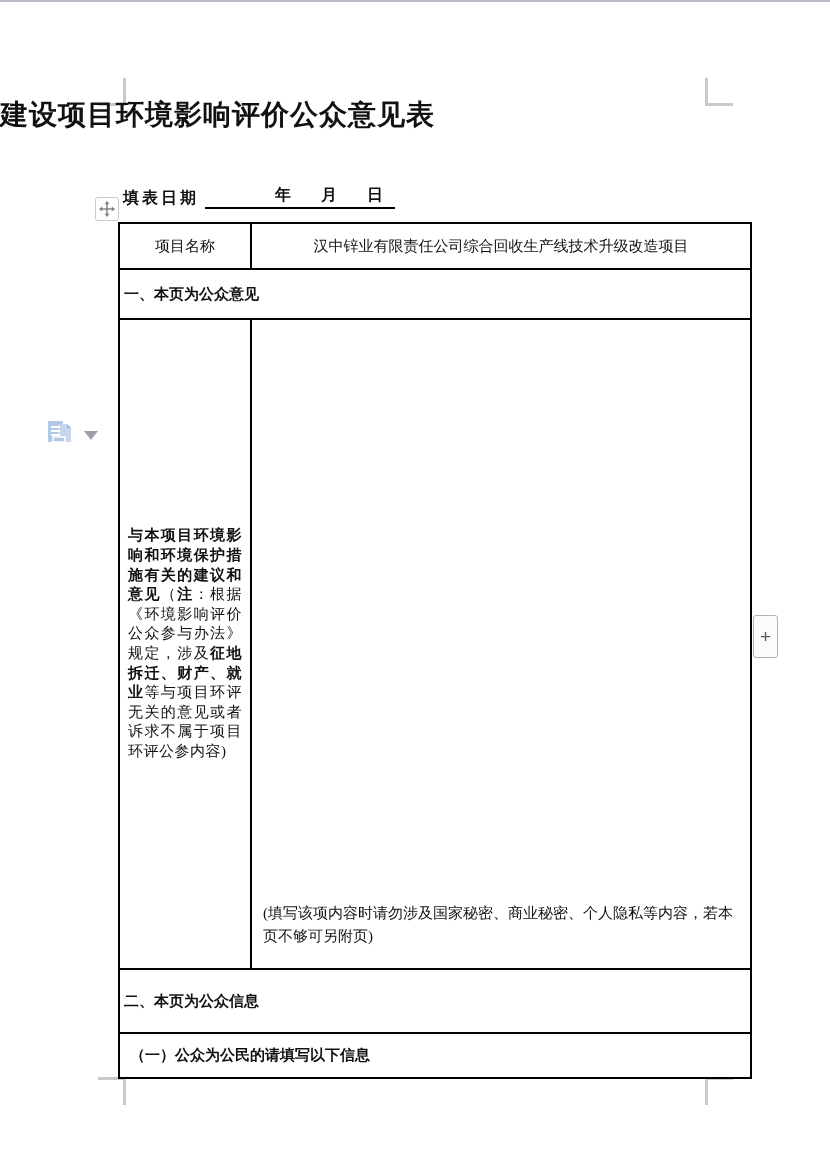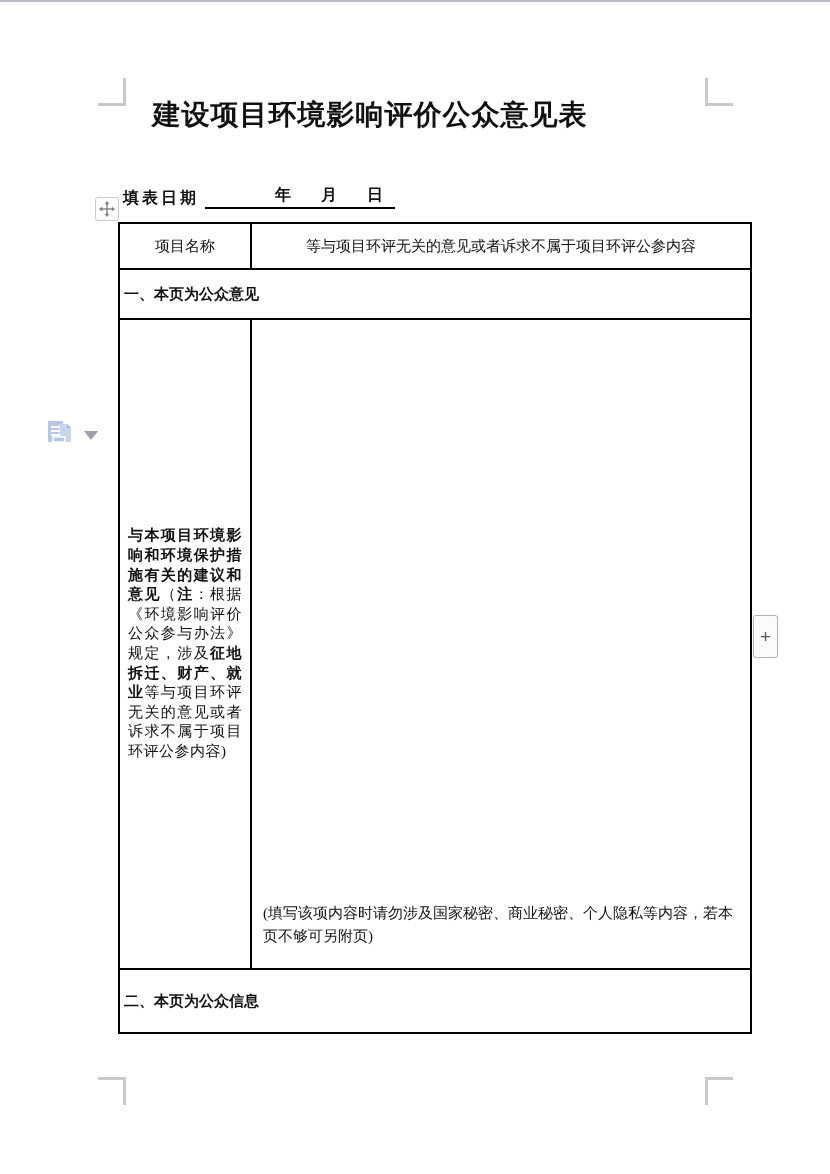--- a/index.html
+++ b/index.html
@@ -11,21 +11,21 @@
   .top-edge{position:absolute;left:0;top:0;width:830px;height:2px;background:#b9bac6;}
 
   
   .mark{position:absolute;width:25px;height:25px;border:0 solid #c9c9c9;}
   .mark.tl{left:98px;top:78px;border-right-width:3px;border-bottom-width:3px;}
   .mark.tr{left:705px;top:78px;border-left-width:3px;border-bottom-width:3px;}
   .mark.bl{left:98px;top:1077px;border-right-width:3px;border-top-width:3px;}
   .mark.br{left:705px;top:1077px;border-left-width:3px;border-top-width:3px;}
 
   .doc-title{
-    position:absolute;left:0;top:96px;width:740px;text-align:center;
+    position:absolute;left:0;top:96px;width:740px;
     font-size:28px;font-weight:700;letter-spacing:1px;
   }
 
   .fill-date{position:absolute;left:123px;top:186px;font-size:16px;font-weight:700;white-space:nowrap;}
   .fill-date .lbl{letter-spacing:3px;}
   .date-blank{
     display:inline-flex;justify-content:flex-end;align-items:flex-end;
     width:178px;margin-left:2px;border-bottom:2px solid #000;
     padding:0 12px 1px 0;gap:30px;vertical-align:bottom;height:20px;
   }
@@ -109,37 +109,40 @@
         <polygon points="16,8 12.8,5.6 12.8,10.4" stroke="none"></polygon>
       </g>
     </svg>
   </span>
 </div>
 
 <table class="form">
   <tbody>
       <tr class="r1">
     <td class="c1 cell-center">项目名称</td>
-    <td class="cell-center">等与项目环评无关的意见或者诉求不属于项目环评公参内容</td>
+    <td class="cell-center">汉中锌业有限责任公司综合回收生产线技术升级改造项目</td>
   </tr>
   <tr class="r2">
     <td colspan="2" class="section">一、本页为公众意见</td>
   </tr>
   <tr class="r3">
     <td class="c1">
       <div class="opinion-label"><span style="font-weight: 700;">与本项目环境影响和环境保护措施有关的建议和意见</span><span>（</span><span style="font-weight: 700;">注</span><span>：根据《环境影响评价公众参与办法》规定，涉及</span><span style="font-weight: 700;">征地拆迁、财产、就业</span><span>等与项目环评无关的意见或者诉求不属于项目环评公参内容)</span></div>
     </td>
     <td>
       <div class="opinion-cell">
         <div class="opinion-note">(填写该项内容时请勿涉及国家秘密、商业秘密、个人隐私等内容，若本页不够可另附页)</div>
       </div>
     </td>
   </tr>
   <tr class="r4">
     <td colspan="2" class="section">二、本页为公众信息</td>
+  </tr>
+  <tr class="r5">
+    <td colspan="2" class="section sub">（一）公众为公民的请填写以下信息</td>
   </tr>
 </tbody>
   </table>
 
 <div class="paste-btn">
   <span style="display:flex;">
     <svg width="32" height="32" viewBox="0 0 32 32">
       <g fill="#b3c7e6">
         <rect x="4" y="3" width="15" height="21" rx="1"></rect>
         <path d="M14 6 h9 l4 4 v14 h-13 z" fill="#c7d6ec"></path>

